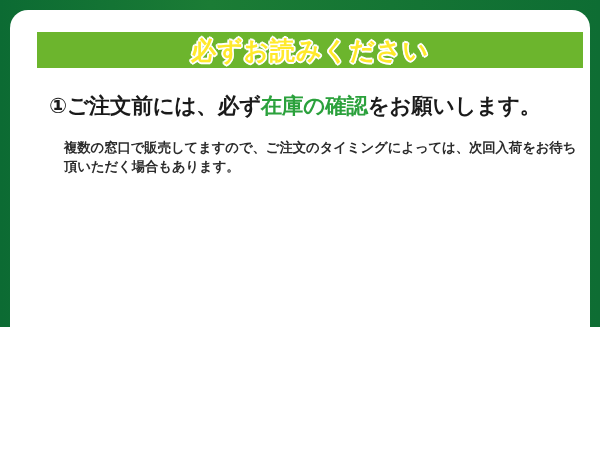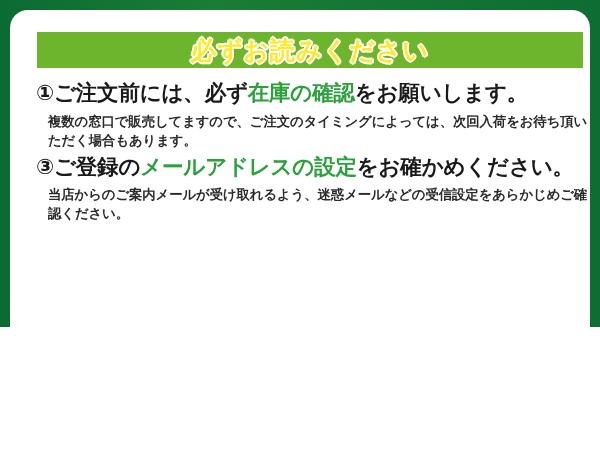--- a/index.html
+++ b/index.html
@@ -70,28 +70,28 @@
 
   .item { margin-bottom: 2px; }
 
   .item-heading {
     font-size: 21.5px;
     font-weight: bold;
     color: #1a1a1a;
     line-height: 1.28;
     letter-spacing: -0.2px;
     white-space: nowrap;
-    margin: 4px;
+    margin: 17px;
   }
   .item-heading.wrap { white-space: normal; }
 
   .accent { color: #2ba13c; }
 
   .item-body {
-    margin: 2px 0 0 16px;
+    margin: 2px 0 0 32px;
     font-size: 13.4px;
     font-weight: bold;
     color: #2b2b2b;
     line-height: 1.42;
     letter-spacing: -0.1px;
   }
 
   #footer {
     position: absolute;
     left: 0;
@@ -124,24 +124,20 @@
       <span id="header-title">必ずお読みください</span>
     </div>
 
     <div id="content">
         <div class="item">
           <p class="item-heading"><span>①</span><span>ご注文前には、必ず</span><span class="accent">在庫の確認</span><span>をお願いします。</span></p>
           <p class="item-body">複数の窓口で販売してますので、ご注文のタイミングによっては、次回入荷をお待ち頂いただく場合もあります。</p>
         </div>
         <div class="item">
         </div>
-        <div class="item">
-          <p class="item-heading"><span>③</span><span>ご登録の</span><span class="accent">メールアドレスの設定</span><span>をお確かめください。</span></p>
-          <p class="item-body">当店からのご案内メールが受け取れるよう、迷惑メールなどの受信設定をあらかじめご確認ください。</p>
-        </div>
       </div>
 
   </div>
 
   <div id="footer">
     <span id="footer-logo">PARTSPARK</span>
   </div>
 
 </div>
 

